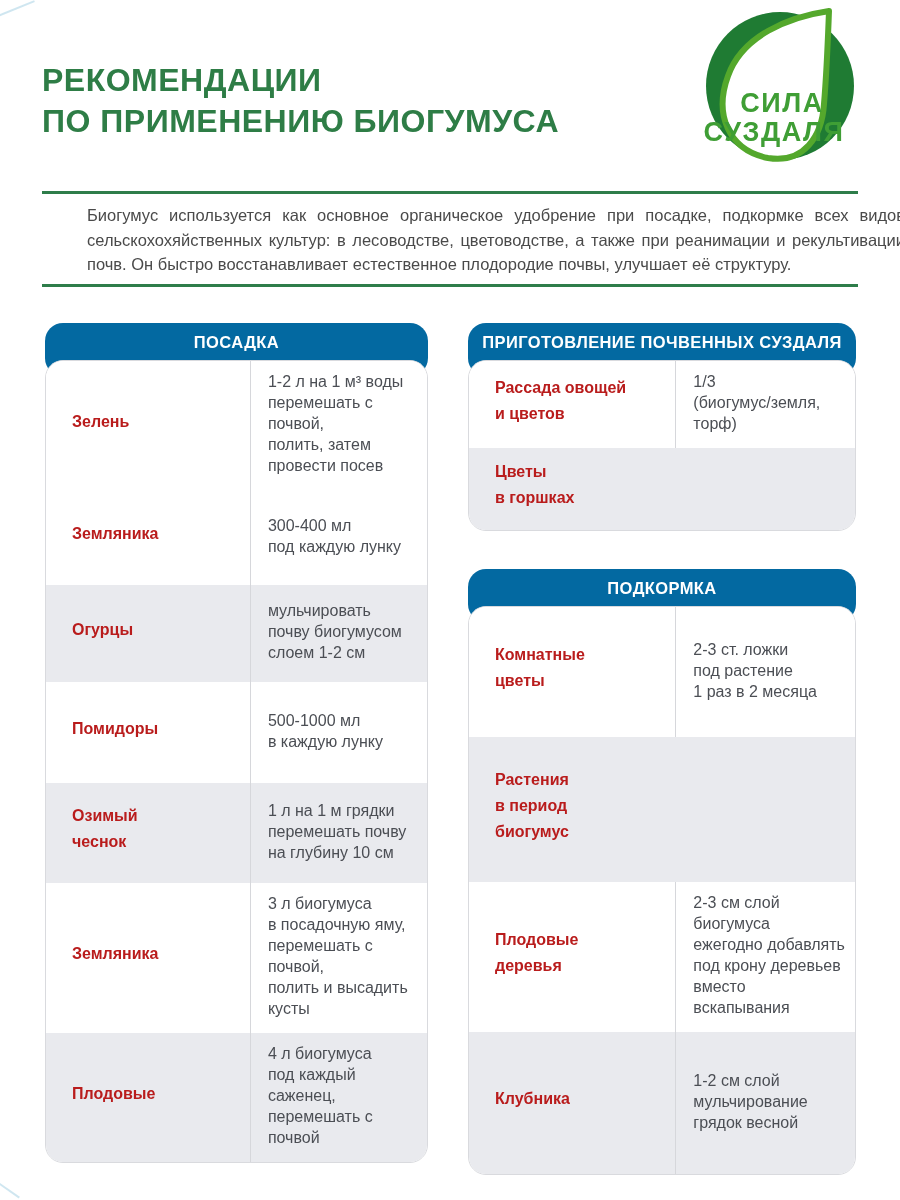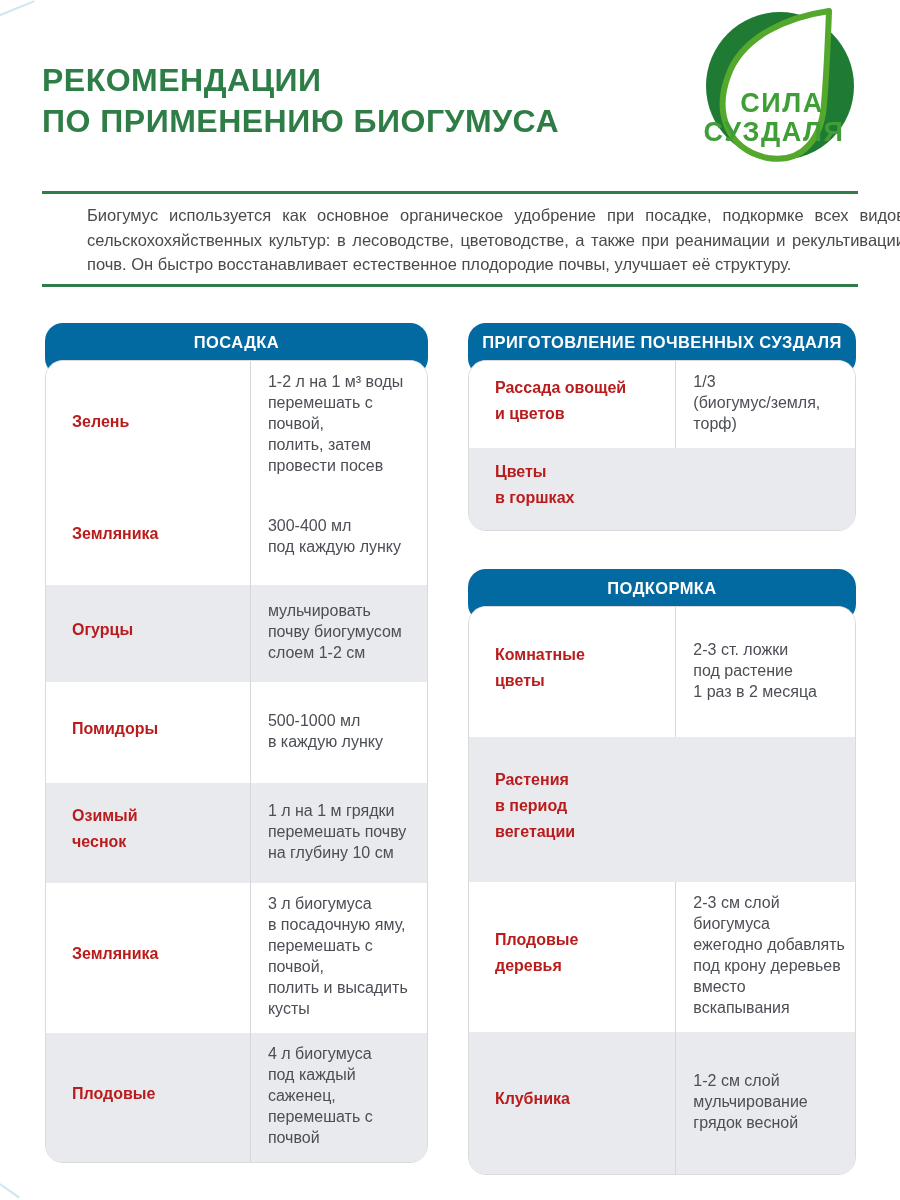--- a/index.html
+++ b/index.html
@@ -188,21 +188,21 @@
       <div class="row">
         <div class="cell label">Комнатные
 цветы</div>
         <div class="cell value">2-3 ст. ложки
 под растение
 1 раз в 2 месяца</div>
       </div>
       <div class="row alt">
         <div class="cell label">Растения
 в период
-вегетации</div>
+биогумус</div>
       </div>
       <div class="row">
         <div class="cell label">Плодовые
 деревья</div>
         <div class="cell value">2-3 см слой
 биогумуса
 ежегодно добавлять
 под крону деревьев
 вместо вскапывания</div>
       </div>

